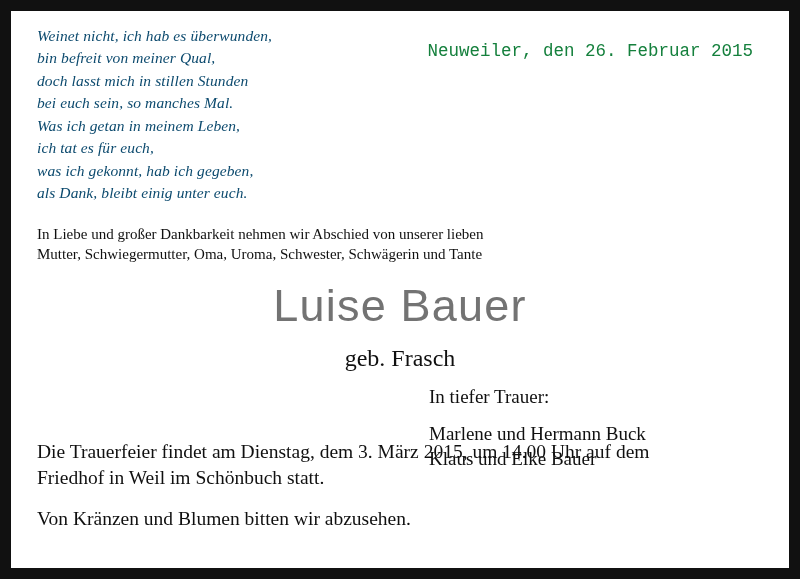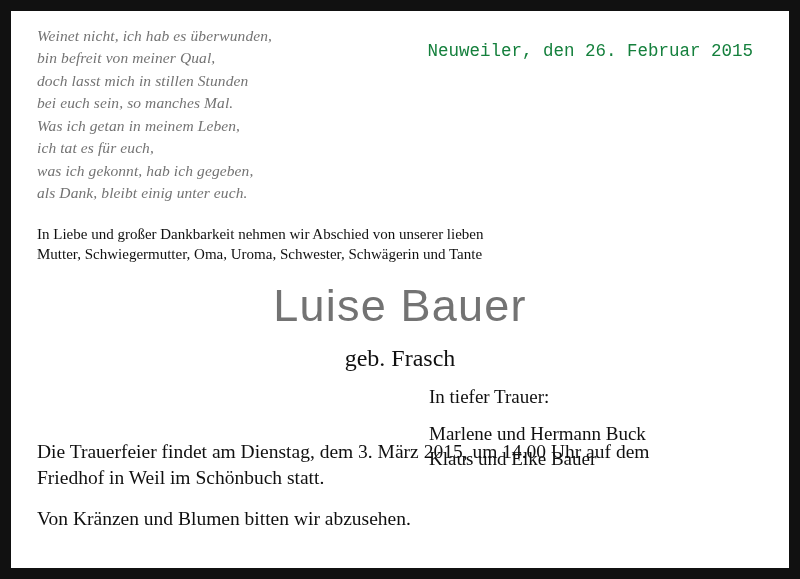--- a/index.html
+++ b/index.html
@@ -34,21 +34,21 @@
   .toprow {
     display: flex;
     justify-content: space-between;
     align-items: flex-start;
   }
   .poem {
     font-family: "Liberation Serif", serif;
     font-style: italic;
     font-size: 15.5px;
     line-height: 1.45;
-    color: #737373;
+    color: #0c4a6e;
     white-space: pre-line;
     letter-spacing: 0.1px;
   }
   .place-date {
     font-family: Liberation Mono, monospace;
     font-size: 17.5px;
     color: #15803d;
     margin-top: 16px;
     margin-right: 10px;
     white-space: nowrap;

